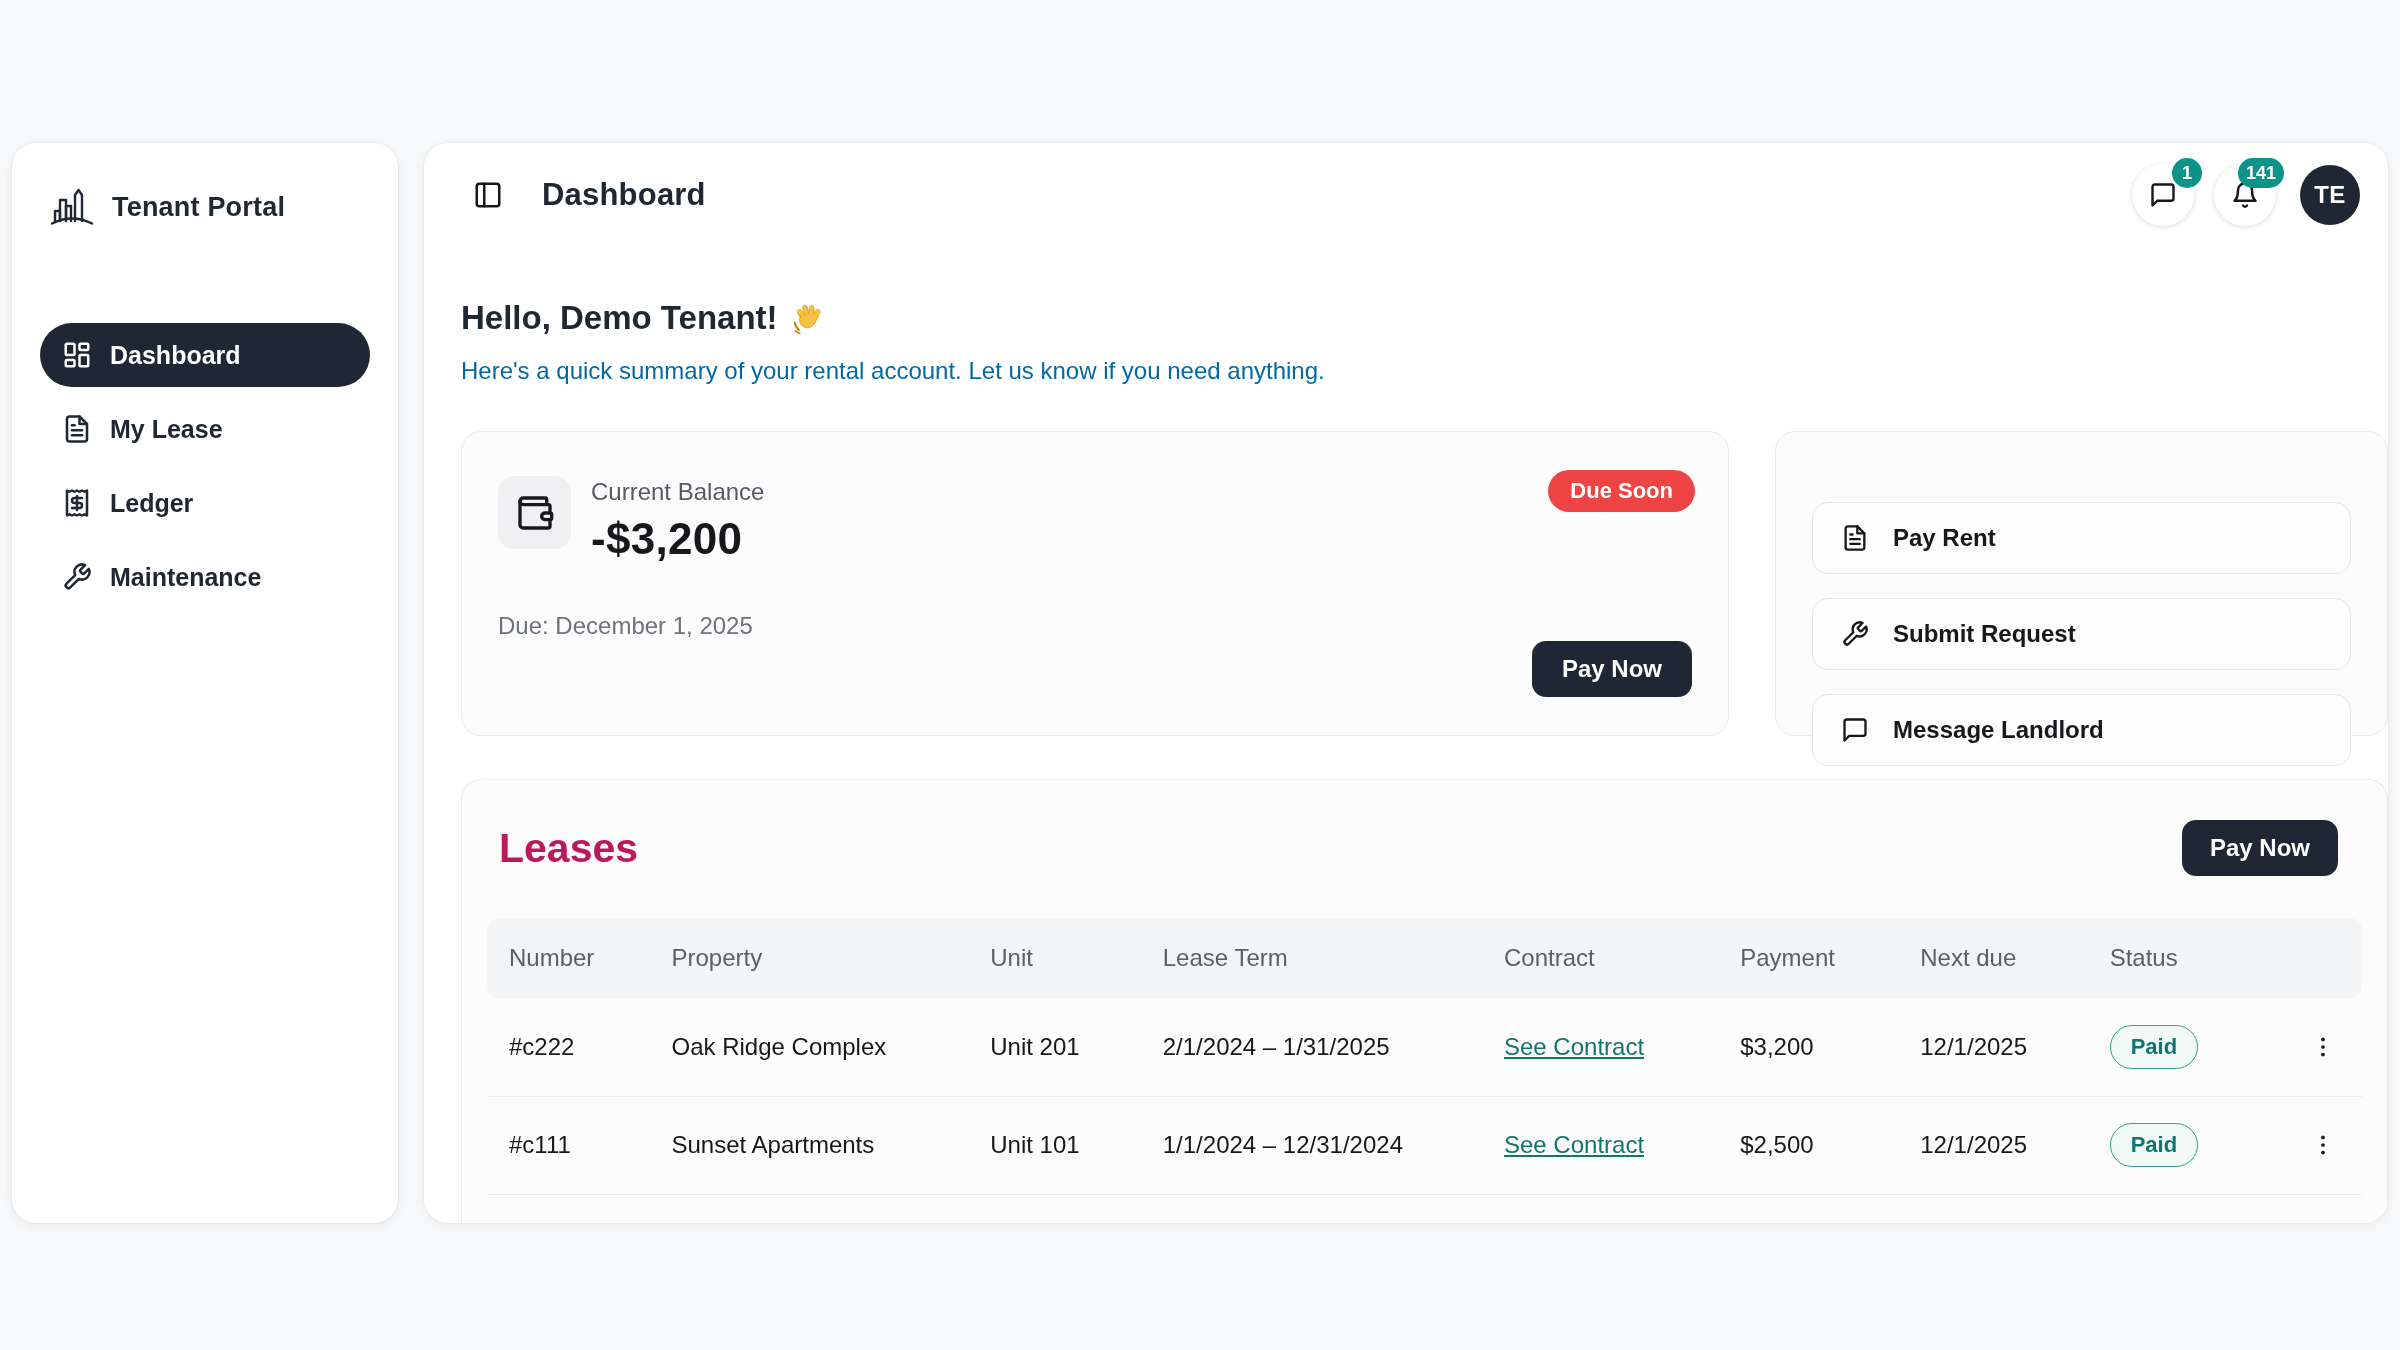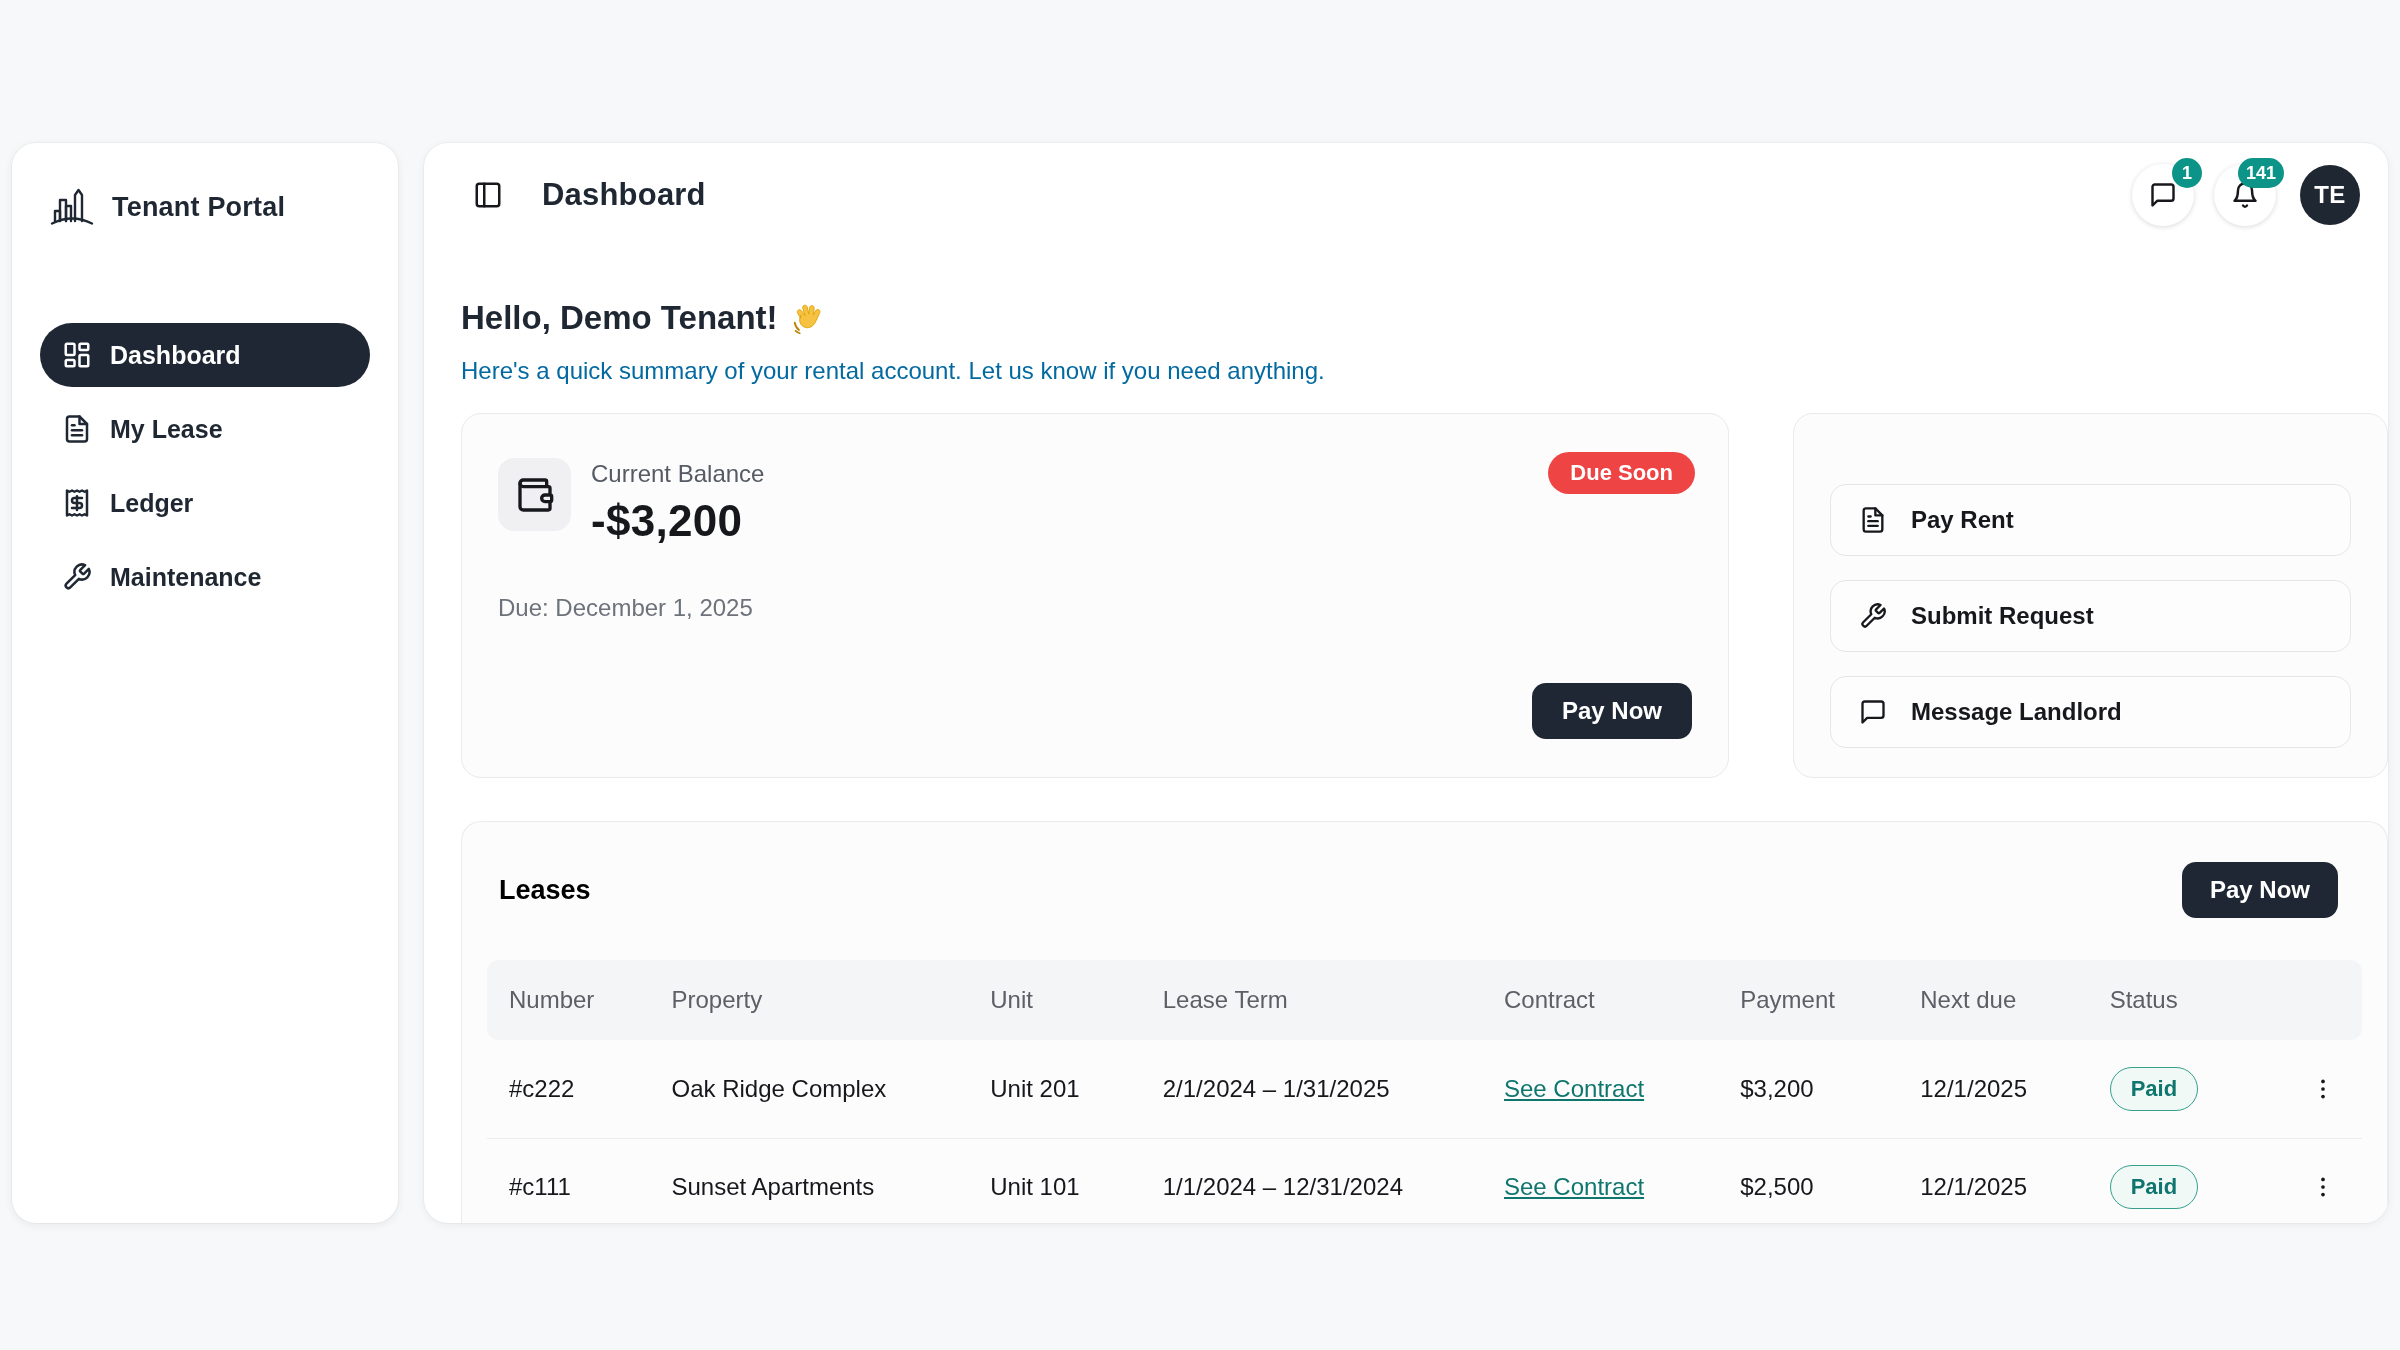--- a/index.html
+++ b/index.html
@@ -32,21 +32,21 @@
                  background:#0d9488; color:#fff; font-size:18px; font-weight:bold; display:flex; align-items:center;
                  justify-content:center; padding:0 8px; }
   .avatar { width:60px; height:60px; border-radius:50%; background:#1f2732; color:#fff; display:flex;
             align-items:center; justify-content:center; font-size:24px; font-weight:600; letter-spacing:.5px; cursor:pointer; margin:0 12px 0 4px;}
 
   .content { padding:52px 0 0 37px; display:flex; flex-direction:column; flex:1 1 auto; min-height:0; }
   .greet-title { font-size:33px; font-weight:bold; display:flex; align-items:flex-end; gap:12px; }
   .greet-sub { margin-top:20px; font-size:24px; color:#0369a1; }
 
   
-  .cards-row { margin-top:28px; display:flex; gap:64px; height:365px; flex:0 0 auto; }
+  .cards-row { margin-top:46px; display:flex; gap:46px; height:305px; flex:0 0 auto; }
   .card { background:#fcfcfd; border:1px solid #e9eaee; border-radius:20px; }
   .balance-card { width:1268px; position:relative; padding:44px 36px; }
   .balance-top { display:flex; align-items:flex-start; gap:20px; }
   .wallet-box { width:73px; height:73px; border-radius:16px; background:#f0f0f3; display:flex; align-items:center; justify-content:center; }
   .balance-label { font-size:24px; color:#555a63; margin-top:2px; }
   .balance-amount { font-size:44px; font-weight:800; color:#17181c; margin-top:8px; letter-spacing:.3px; }
   .due-badge { position:absolute; top:38px; right:33px; background:#ef4444; color:#fff; font-size:22px; font-weight:bold;
                padding:8px 22px; border-radius:999px; }
   .due-text { margin-top:48px; font-size:24px; color:#6d727b; }
   .pay-now-btn { position:absolute; right:36px; bottom:38px; background:#1e2733; color:#fff; font-size:24px; font-weight:600;
@@ -55,21 +55,21 @@
   .qa-card { flex:1 1 auto; padding:36px; }
   .qa-title { font-size:33px; font-weight:bold; color:#17181c; }
   .qa-list { margin-top:34px; display:flex; flex-direction:column; gap:24px; }
   .qa-btn { display:flex; align-items:center; gap:24px; height:72px; background:#fdfdfe; border:1px solid #e6e7ea;
             border-radius:16px; padding:0 28px; font-size:24px; font-weight:600; color:#17181c; cursor:pointer; font-family:inherit; }
 
   
   .leases-card { margin-top:43px; flex:1 1 auto; min-height:0; border-bottom:none; border-bottom-left-radius:0; border-bottom-right-radius:0;
                  padding:40px 25px 0 25px; overflow:hidden; position:relative; }
   .leases-head { display:flex; align-items:center; padding:0 12px; }
-  .leases-title { font-size:27px; font-weight:bold; color:#000000; }
+  .leases-title { font-size:41px; font-weight:bold; color:#be185d; }
   .leases-paynow { margin-left:auto; margin-right:12px; background:#1e2733; color:#fff; font-size:24px; font-weight:600;
                    border:none; border-radius:14px; padding:14px 28px; cursor:pointer; font-family:inherit; }
   table { width:100%; border-collapse:collapse; table-layout:fixed; margin-top:42px; }
   thead th { background:#f4f5f7; color:#5b5f66; font-weight:500; font-size:24px; text-align:left; height:80px; padding:0 12px; }
   thead th:first-child { border-top-left-radius:12px; border-bottom-left-radius:12px; padding-left:22px; }
   thead th:last-child { border-top-right-radius:12px; border-bottom-right-radius:12px; }
   tbody td { font-size:24px; color:#17181c; height:98px; padding:0 12px; border-bottom:1px solid #ededf0; }
   tbody td:first-child { padding-left:22px; }
   .link { color:#0f766e; text-decoration:underline; cursor:pointer; }
   .paid-pill { display:inline-block; border:1px solid #35a08c; color:#0f766e; background:#f0f9f6; font-size:22px;

